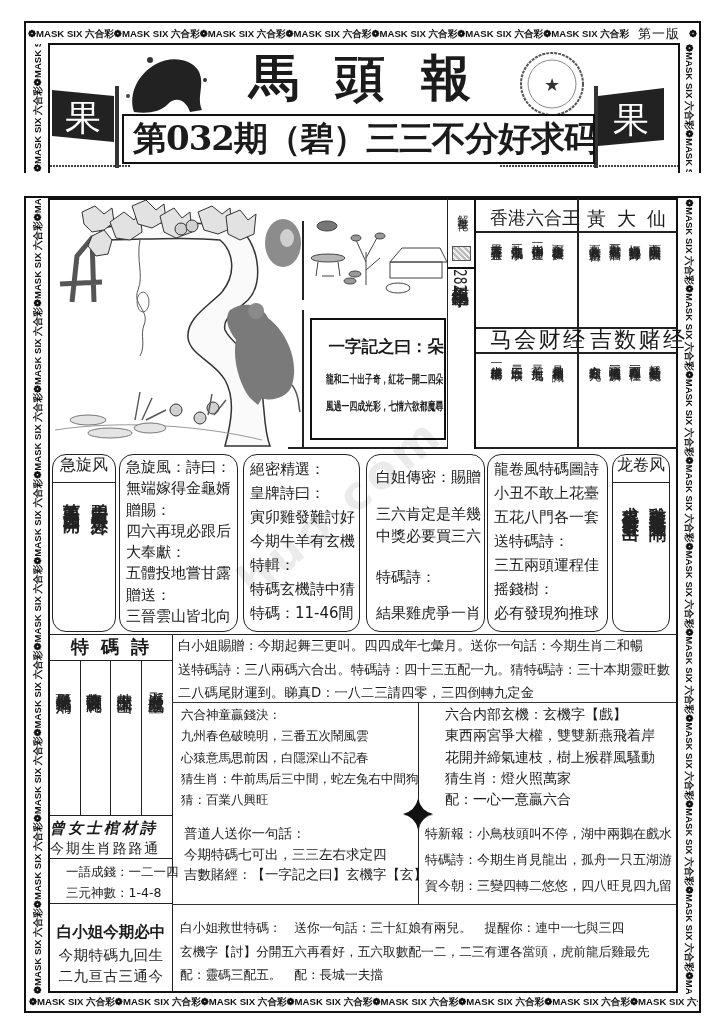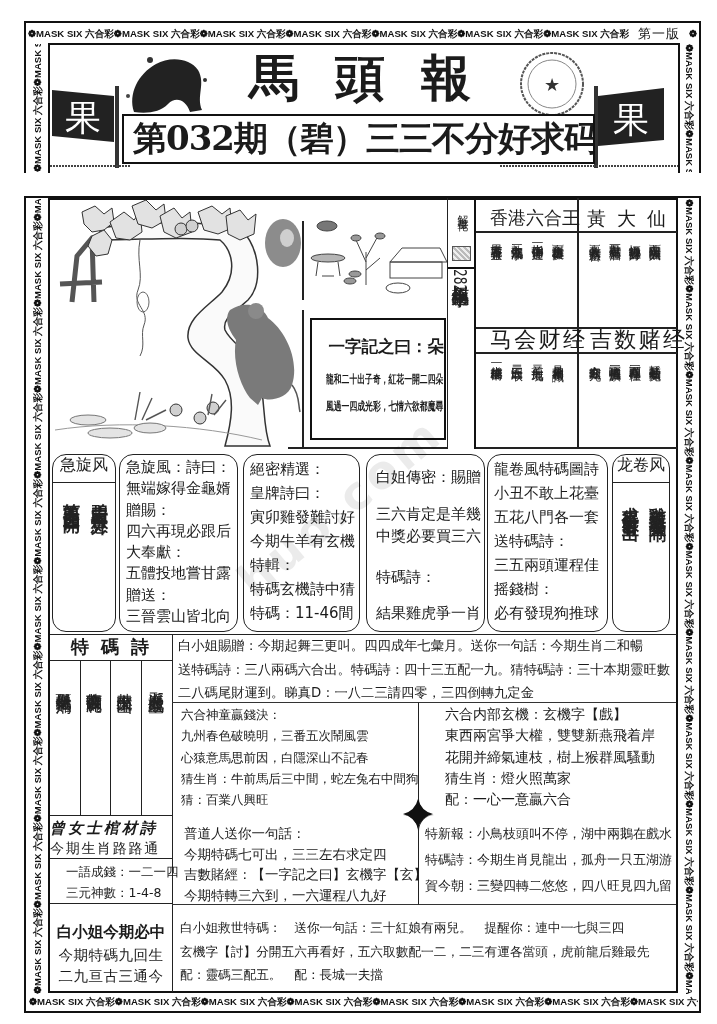--- a/index.html
+++ b/index.html
@@ -361,21 +361,20 @@
       <div class="li">二九亘古三通今</div>
     </div>
 </div>
 
 <div class="a" id="pudao-frame"></div>
 <div class="a" id="texin-frame"></div>
 <div class="a lines" id="pudao">
     <div class="li">普道人送你一句話：</div>
     <div class="li">今期特碼七可出，三三左右求定四</div>
     <div class="li">吉數賭經：【一字記之曰】玄機字【玄】</div>
-    <div class="li">今期特轉三六到，一六運程八九好</div>
   </div>
 <div class="a lines" id="texin">
     <div class="li">特新報：小鳥枝頭叫不停，湖中兩鵝在戲水</div>
     <div class="li">特碼詩：今期生肖見龍出，孤舟一只五湖游</div>
     <div class="li">賀今朝：三變四轉二悠悠，四八旺見四九留</div>
   </div>
 
 <svg class="a" style="left:402px;top:798px;" width="32" height="32" viewBox="402 798 32 32">
   <path d="M418,799 Q421,811 433,814 Q421,817 418,829 Q415,817 403,814 Q415,811 418,799 Z" fill="#111"></path>
 </svg>

